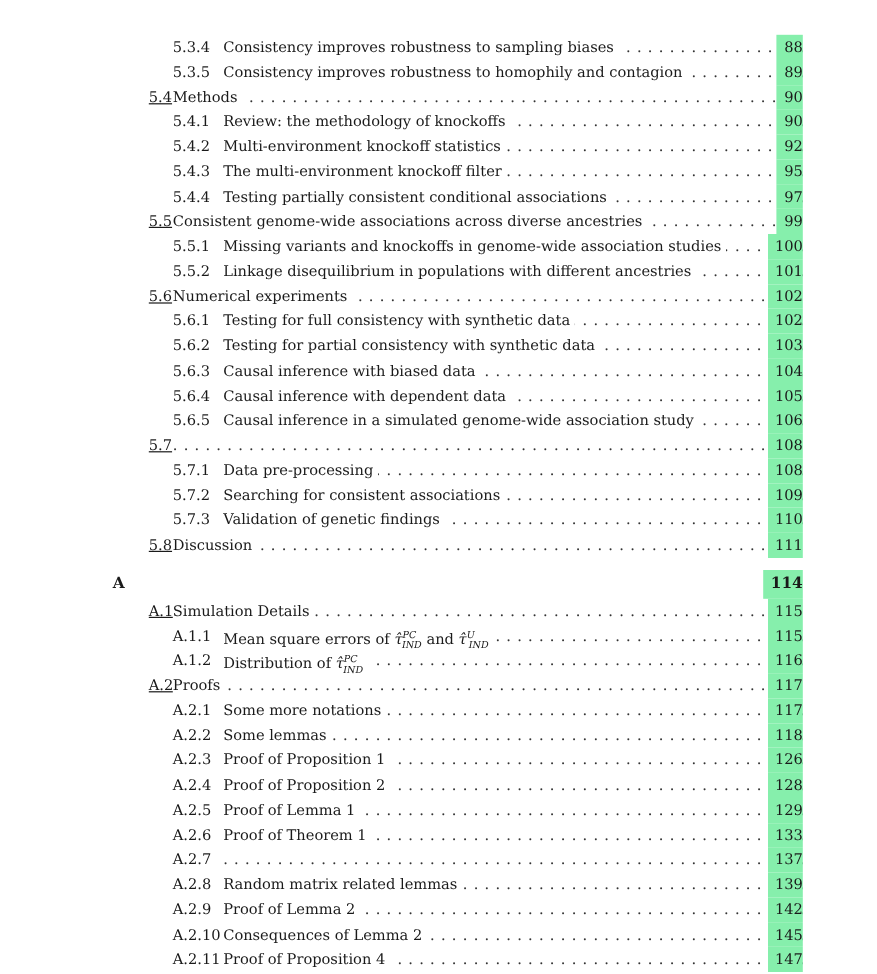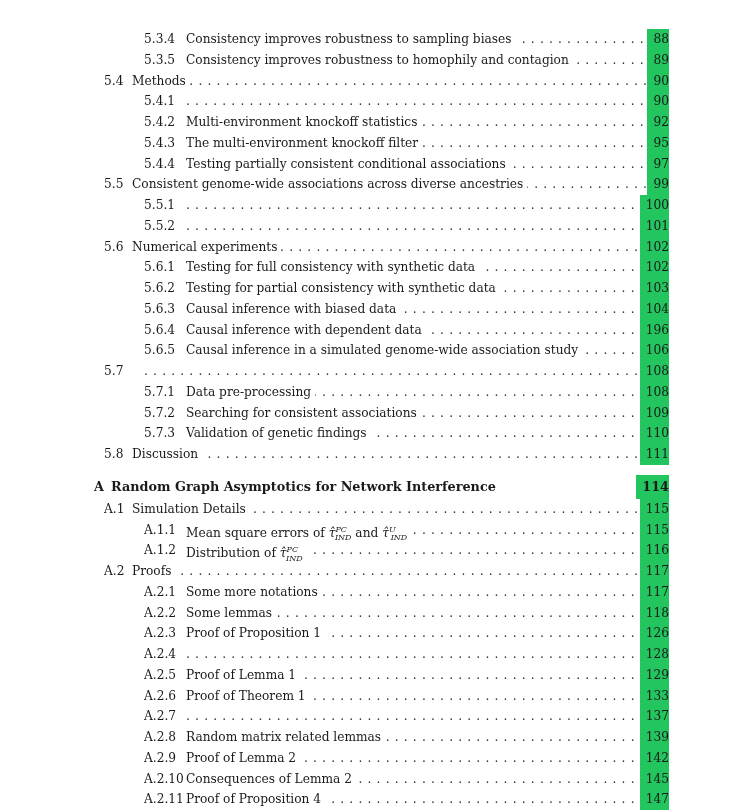--- a/index.html
+++ b/index.html
@@ -3,28 +3,28 @@
 <meta charset="utf-8">
 <style>
   html, body { margin: 0; padding: 0; background: #ffffff; }
   body { width: 731px; height: 812px; overflow: hidden; position: relative;
          font-family: "DejaVu Serif", "Liberation Serif", serif; color: #1a1a1a; }
   #toc { position: absolute; left: 0; top: 29px; width: 731px; }
   .row { position: relative; height: 20.75px; line-height: 20.75px; font-size: 12.2px; white-space: nowrap; }
   .row.chapter { height: 24px; line-height: 24px; margin-top: 10px; font-weight: bold; font-size: 12.8px; }
   .num { position: absolute; top: 0; }
   .title { position: absolute; top: 0; background: #fff; padding-right: 4px; }
-  .page { position: absolute; right: 62px; top: 0; background: #22c55e; padding-left: 6px; text-align: right; }
+  .page { position: absolute; right: 62px; top: 0; background: #86efac; padding-left: 6px; text-align: right; }
   .dots { position: absolute; top: 0; right: 62px; overflow: hidden; color: #333;
           letter-spacing: 5.2px; }
   .lvl2 .num { left: 144px; }
   .lvl2 .title { left: 186px; }
   .lvl2 .dots { left: 186px; }
-  .lvl1 .num { left: 104px; }
-  .lvl1 .title { left: 132px; }
+  .lvl1 .num { left: 124px; text-decoration: underline; }
+  .lvl1 .title { left: 144px; }
   .lvl1 .dots { left: 144px; }
   .chapter .num { left: 94px; }
   .chapter .title { left: 111px; }
   sup, sub { font-size: 8px; font-style: italic; }
   .math { font-style: italic; }
 </style>
 </head>
 <body>
 
 <div id="toc">
@@ -42,20 +42,21 @@
     </div>
     <div class="row lvl1">
       <span class="dots">................................................................................................................................</span>
       <span class="num">5.4</span>
       <span class="title">Methods</span>
       <span class="page">90</span>
     </div>
     <div class="row lvl2">
       <span class="dots">................................................................................................................................</span>
       <span class="num">5.4.1</span>
+      <span class="title">Review: the methodology of knockoffs</span>
       <span class="page">90</span>
     </div>
     <div class="row lvl2">
       <span class="dots">................................................................................................................................</span>
       <span class="num">5.4.2</span>
       <span class="title">Multi-environment knockoff statistics</span>
       <span class="page">92</span>
     </div>
     <div class="row lvl2">
       <span class="dots">................................................................................................................................</span>
@@ -71,25 +72,27 @@
     </div>
     <div class="row lvl1">
       <span class="dots">................................................................................................................................</span>
       <span class="num">5.5</span>
       <span class="title">Consistent genome-wide associations across diverse ancestries</span>
       <span class="page">99</span>
     </div>
     <div class="row lvl2">
       <span class="dots">................................................................................................................................</span>
       <span class="num">5.5.1</span>
+      <span class="title">Missing variants and knockoffs in genome-wide association studies</span>
       <span class="page">100</span>
     </div>
     <div class="row lvl2">
       <span class="dots">................................................................................................................................</span>
       <span class="num">5.5.2</span>
+      <span class="title">Linkage disequilibrium in populations with different ancestries</span>
       <span class="page">101</span>
     </div>
     <div class="row lvl1">
       <span class="dots">................................................................................................................................</span>
       <span class="num">5.6</span>
       <span class="title">Numerical experiments</span>
       <span class="page">102</span>
     </div>
     <div class="row lvl2">
       <span class="dots">................................................................................................................................</span>
@@ -106,21 +109,21 @@
     <div class="row lvl2">
       <span class="dots">................................................................................................................................</span>
       <span class="num">5.6.3</span>
       <span class="title">Causal inference with biased data</span>
       <span class="page">104</span>
     </div>
     <div class="row lvl2">
       <span class="dots">................................................................................................................................</span>
       <span class="num">5.6.4</span>
       <span class="title">Causal inference with dependent data</span>
-      <span class="page">196</span>
+      <span class="page">105</span>
     </div>
     <div class="row lvl2">
       <span class="dots">................................................................................................................................</span>
       <span class="num">5.6.5</span>
       <span class="title">Causal inference in a simulated genome-wide association study</span>
       <span class="page">106</span>
     </div>
     <div class="row lvl1">
       <span class="dots">................................................................................................................................</span>
       <span class="num">5.7</span>
@@ -145,21 +148,20 @@
       <span class="page">110</span>
     </div>
     <div class="row lvl1">
       <span class="dots">................................................................................................................................</span>
       <span class="num">5.8</span>
       <span class="title">Discussion</span>
       <span class="page">111</span>
     </div>
     <div class="row chapter">
       <span class="num">A</span>
-      <span class="title">Random Graph Asymptotics for Network Interference</span>
       <span class="page">114</span>
     </div>
     <div class="row lvl1">
       <span class="dots">................................................................................................................................</span>
       <span class="num">A.1</span>
       <span class="title">Simulation Details</span>
       <span class="page">115</span>
     </div>
     <div class="row lvl2">
       <span class="dots">................................................................................................................................</span>
@@ -193,20 +195,21 @@
     </div>
     <div class="row lvl2">
       <span class="dots">................................................................................................................................</span>
       <span class="num">A.2.3</span>
       <span class="title">Proof of Proposition 1</span>
       <span class="page">126</span>
     </div>
     <div class="row lvl2">
       <span class="dots">................................................................................................................................</span>
       <span class="num">A.2.4</span>
+      <span class="title">Proof of Proposition 2</span>
       <span class="page">128</span>
     </div>
     <div class="row lvl2">
       <span class="dots">................................................................................................................................</span>
       <span class="num">A.2.5</span>
       <span class="title">Proof of Lemma 1</span>
       <span class="page">129</span>
     </div>
     <div class="row lvl2">
       <span class="dots">................................................................................................................................</span>

